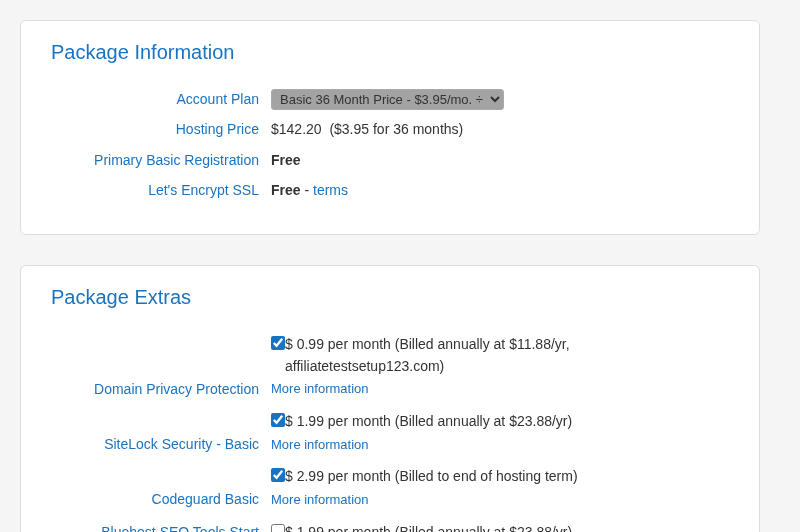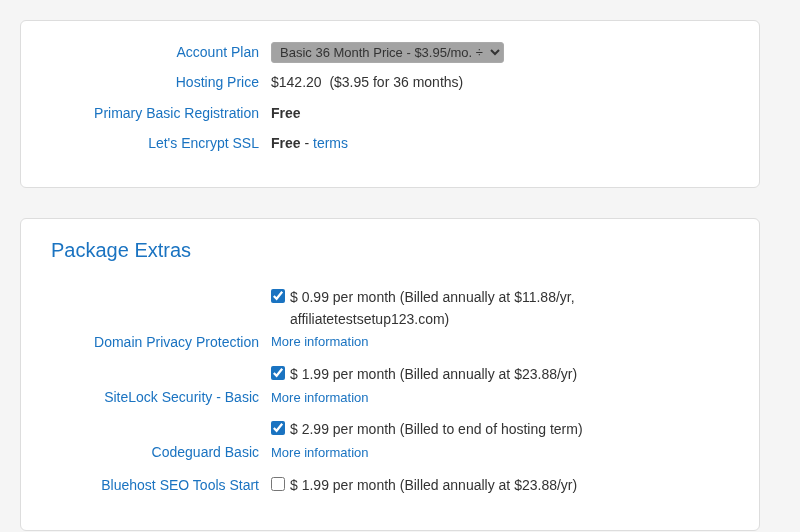--- a/index.html
+++ b/index.html
@@ -86,21 +86,20 @@
       color: #333;
       font-size: 14px;
       line-height: 1.6;
       display: flex;
       flex-direction: column;
     }
 
     .extras-inline {
       display: flex;
       align-items: flex-start;
-      gap: 5px;
     }
 
     .more-info {
       color: #1a73c1;
       font-size: 13px;
       text-decoration: none;
       margin-top: 2px;
     }
 
     .checkbox-blue {
@@ -118,20 +117,21 @@
 
     .free-bold {
       font-weight: bold;
       color: #333;
     }
   </style>
 </head>
 <body>
 
 <div class="card">
+  <div class="card-title">Package Information</div>
 
   <div class="info-row">
     <div class="info-label">Account Plan</div>
     <div class="info-value">
       <select>
         <option>Basic 36 Month Price - $3.95/mo. ÷</option>
       </select>
     </div>
   </div>
 

